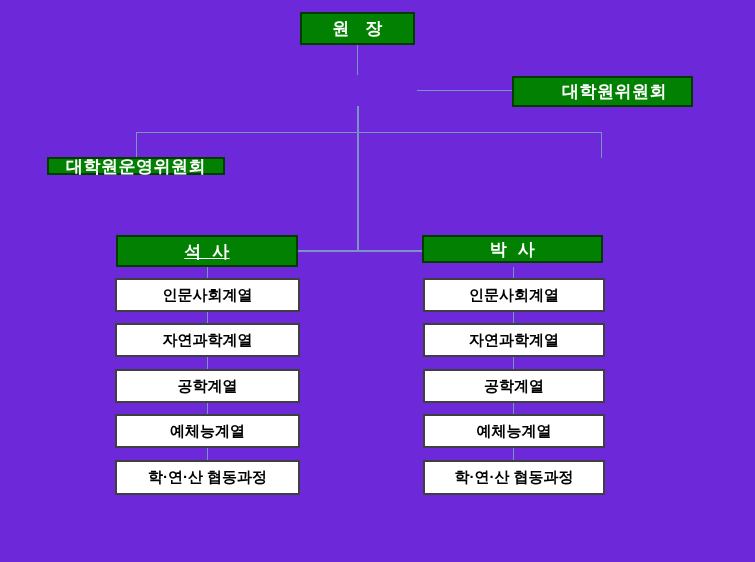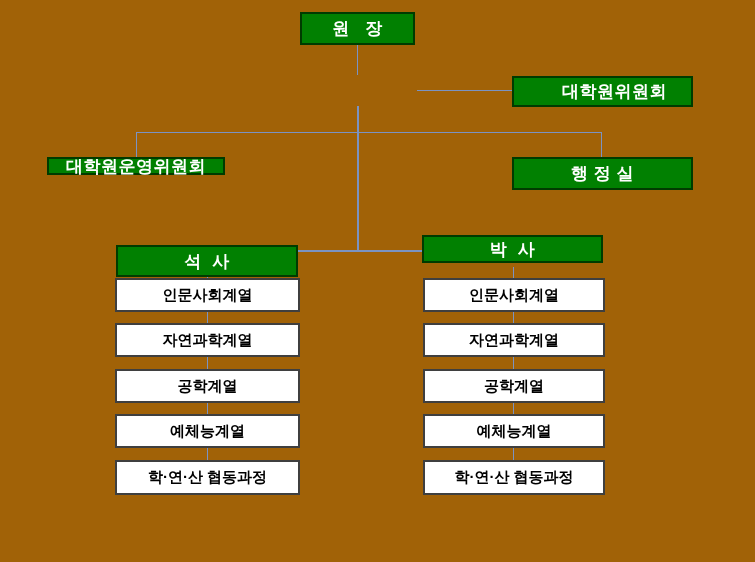--- a/index.html
+++ b/index.html
@@ -8,21 +8,21 @@
     --box-text: #ffffff;
     --line: #7a93c3;
     --white-box-border: #3f3f3f;
     --white-box-text: #000000;
   }
   html, body { margin: 0; padding: 0; background: #ffffff; }
   #canvas {
     position: relative;
     width: 755px;
     height: 562px;
-    background: #a16207;
+    background: #6d28d9;
     font-family: "Liberation Sans", "DejaVu Sans", sans-serif;
     overflow: hidden;
   }
   .gbox {
     position: absolute;
     background: var(--box-fill);
     border: 2px solid var(--box-border);
     color: var(--box-text);
     display: flex;
     align-items: center;
@@ -78,23 +78,22 @@
   <div class="line vline" style="left:512.5px; top:403px; height:11px;"></div>
   <div class="line vline" style="left:512.5px; top:448px; height:12px;"></div>
 
   <div class="gbox" style="left:300px; top:12px; width:115px; height:33px;">원   장</div>
 
 
   <div class="gbox" style="left:512px; top:76px; width:181px; height:31px;padding-left:24px;">대학원위원회</div>
 
   <div class="gbox" style="left:47px; top:157px; width:178px; height:18px;">대학원운영위원회</div>
 
-  <div class="gbox" style="left:512px; top:157px; width:181px; height:33px;">행 정 실</div>
 
-  <div class="gbox" style="left:116px; top:245px; width:182px; height:32px;">석  사</div>
+  <div class="gbox" style="left:116px; top:235px; width:182px; height:32px;text-decoration:underline;">석  사</div>
 
   <div class="gbox" style="left:422px; top:235px; width:181px; height:28px;">박  사</div>
 
   <div class="wbox" style="left:115px; top:278px; width:185px; height:34px;">인문사회계열</div>
   <div class="wbox" style="left:115px; top:323px; width:185px; height:34px;">자연과학계열</div>
   <div class="wbox" style="left:115px; top:369px; width:185px; height:34px;">공학계열</div>
   <div class="wbox" style="left:115px; top:414px; width:185px; height:34px;">예체능계열</div>
   <div class="wbox" style="left:115px; top:460px; width:185px; height:35px;">학·연·산 협동과정</div>
 
   <div class="wbox" style="left:423px; top:278px; width:182px; height:34px;">인문사회계열</div>

